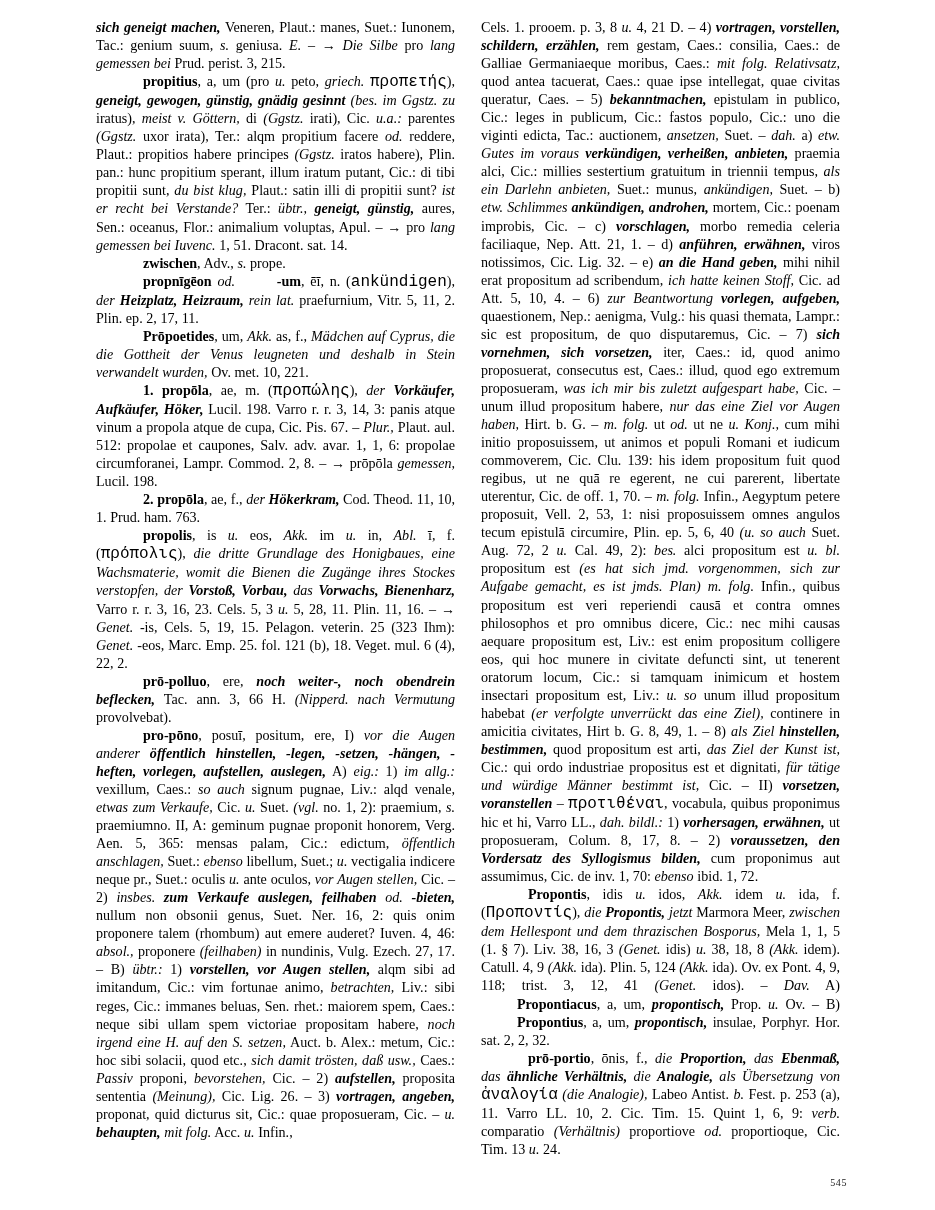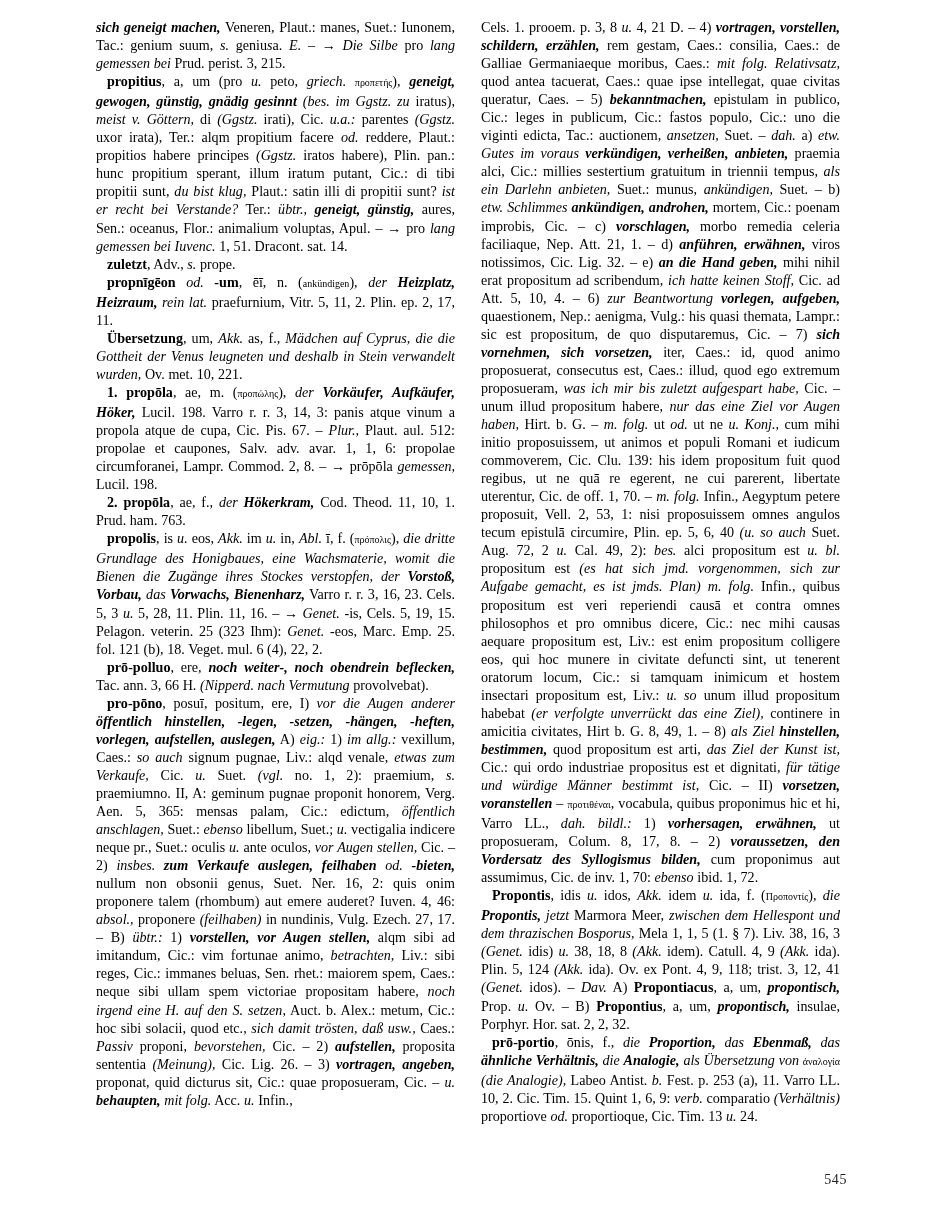--- a/index.html
+++ b/index.html
@@ -44,47 +44,47 @@
     text-indent: 11px;
     hyphens: manual;
     word-spacing: 0.1px;
   }
   .entry.cont {
     text-indent: 0;
   }
   .col.right .entry:first-child {
     text-indent: 0;
   }
-  b  { font-weight: bold; font-style: normal; }
+  b  { font-weight: bold; font-style: normal; margin-left: 36px; }
   i  { font-style: italic; font-weight: normal; }
   bi { font-weight: bold; font-style: italic; }
-  .gk { font-family: Liberation Serif, serif; font-size: 10px; }
+  .gk { font-family: Liberation Mono, monospace; font-size: 16px; }
   .pagenum {
     position: absolute;
     right: 88px;
     bottom: 22px;
-    font-size: 14px;
+    font-size: 10px;
     letter-spacing: 0.6px;
     font-family: "Liberation Serif", "DejaVu Serif", serif;
     color: #222;
   }
 </style>
 </head>
 <body>
 
 <div class="page">
 
   <div class="columns">
 
     <div class="col left">
       <p class="entry cont"><bi>sich geneigt machen,</bi> Veneren, Plaut.: manes, Suet.: Iunonem, Tac.: genium suum, <i>s.</i> geniu<i>s</i>a. <i>E.</i> – → <i>Die Silbe</i> pro <i>lang gemessen bei</i> Prud. perist. 3, 215.</p>
       <p class="entry"><b>propitius</b>, a, um (pro <i>u.</i> peto, <i>griech.</i> <span class="gk">προπετής</span>), <bi>geneigt, gewogen, günstig, gnädig gesinnt</bi> <i>(bes. im Ggstz. zu</i> iratus), <i>meist v. Göttern,</i> di <i>(Ggstz.</i> irati), Cic. <i>u.a.:</i> parentes <i>(Ggstz.</i> uxor irata), Ter.: alqm propitium facere <i>od.</i> reddere, Plaut.: propitios habere principes <i>(Ggstz.</i> iratos habere), Plin. pan.: hunc propitium sperant, illum iratum putant, Cic.: di tibi propitii sunt, <i>du bist klug,</i> Plaut.: satin illi di propitii sunt? <i>ist er recht bei Verstande?</i> Ter.: <i>übtr.,</i> <bi>geneigt, günstig,</bi> aures, Sen.: oceanus, Flor.: animalium voluptas, Apul. – → pro <i>lang gemessen bei Iuvenc.</i> 1, 51. Dracont. sat. 14.</p>
-      <p class="entry"><b>zuletzt</b>, Adv., <i>s.</i> prope.</p>
+      <p class="entry"><b>zwischen</b>, Adv., <i>s.</i> prope.</p>
       <p class="entry"><b>propnīgēon</b> <i>od.</i> <b>-um</b>, ēī, n. (<span class="gk">ankündigen</span>), <i>der</i> <bi>Heizplatz, Heizraum,</bi> <i>rein lat.</i> praefurnium, Vitr. 5, 11, 2. Plin. ep. 2, 17, 11.</p>
-      <p class="entry"><b>Übersetzung</b>, um, <i>Akk.</i> as, f., <i>Mädchen auf Cyprus, die die Gottheit der Venus leugneten und deshalb in Stein verwandelt wurden,</i> Ov. met. 10, 221.</p>
+      <p class="entry"><b>Prōpoetides</b>, um, <i>Akk.</i> as, f., <i>Mädchen auf Cyprus, die die Gottheit der Venus leugneten und deshalb in Stein verwandelt wurden,</i> Ov. met. 10, 221.</p>
       <p class="entry"><b>1. propōla</b>, ae, m. (<span class="gk">προπώλης</span>), <i>der</i> <bi>Vorkäufer, Aufkäufer, Höker,</bi> Lucil. 198. Varro r. r. 3, 14, 3: panis atque vinum a propola atque de cupa, Cic. Pis. 67. – <i>Plur.,</i> Plaut. aul. 512: propolae et caupones, Salv. adv. avar. 1, 1, 6: propolae circumforanei, Lampr. Commod. 2, 8. – → prōpōla <i>gemessen,</i> Lucil. 198.</p>
       <p class="entry"><b>2. propōla</b>, ae, f., <i>der</i> <bi>Hökerkram,</bi> Cod. Theod. 11, 10, 1. Prud. ham. 763.</p>
       <p class="entry"><b>propolis</b>, is <i>u.</i> eos, <i>Akk.</i> im <i>u.</i> in, <i>Abl.</i> ī, f. (<span class="gk">πρόπολις</span>), <i>die dritte Grundlage des Honigbaues, eine Wachsmaterie, womit die Bienen die Zugänge ihres Stockes verstopfen, der</i> <bi>Vorstoß, Vorbau,</bi> <i>das</i> <bi>Vorwachs, Bienenharz,</bi> Varro r. r. 3, 16, 23. Cels. 5, 3 <i>u.</i> 5, 28, 11. Plin. 11, 16. – → <i>Genet.</i> -is, Cels. 5, 19, 15. Pelagon. veterin. 25 (323 Ihm): <i>Genet.</i> -eos, Marc. Emp. 25. fol. 121 (b), 18. Veget. mul. 6 (4), 22, 2.</p>
       <p class="entry"><b>prō-polluo</b>, ere, <bi>noch weiter-, noch obendrein beflecken,</bi> Tac. ann. 3, 66 H. <i>(Nipperd. nach Vermutung</i> provolvebat).</p>
       <p class="entry"><b>pro-pōno</b>, posuī, positum, ere, I) <i>vor die Augen anderer</i> <bi>öffentlich hinstellen, -legen, -setzen, -hängen, -heften, vorlegen, aufstellen, auslegen,</bi> A) <i>eig.:</i> 1) <i>im allg.:</i> vexillum, Caes.: <i>so auch</i> signum pugnae, Liv.: alqd venale, <i>etwas zum Verkaufe,</i> Cic. <i>u.</i> Suet. <i>(vgl.</i> no. 1, 2): praemium, <i>s.</i> praemiumno. II, A: geminum pugnae proponit honorem, Verg. Aen. 5, 365: mensas palam, Cic.: edictum, <i>öffentlich anschlagen,</i> Suet.: <i>ebenso</i> libellum, Suet.; <i>u.</i> vectigalia indicere neque pr., Suet.: oculis <i>u.</i> ante oculos, <i>vor Augen stellen,</i> Cic. – 2) <i>insbes.</i> <bi>zum Verkaufe auslegen, feilhaben</bi> <i>od.</i> <bi>-bieten,</bi> nullum non obsonii genus, Suet. Ner. 16, 2: quis onim proponere talem (rhombum) aut emere auderet? Iuven. 4, 46: <i>absol.,</i> proponere <i>(feilhaben)</i> in nundinis, Vulg. Ezech. 27, 17. – B) <i>übtr.:</i> 1) <bi>vorstellen, vor Augen stellen,</bi> alqm sibi ad imitandum, Cic.: vim fortunae animo, <i>betrachten,</i> Liv.: sibi reges, Cic.: immanes beluas, Sen. rhet.: maiorem spem, Caes.: neque sibi ullam spem victoriae propositam habere, <i>noch irgend eine H. auf den S. setzen,</i> Auct. b. Alex.: metum, Cic.: hoc sibi solacii, quod etc., <i>sich damit trösten, daß usw.,</i> Caes.: <i>Passiv</i> proponi, <i>bevorstehen,</i> Cic. – 2) <bi>aufstellen,</bi> proposita sententia <i>(Meinung),</i> Cic. Lig. 26. – 3) <bi>vortragen, angeben,</bi> proponat, quid dicturus sit, Cic.: quae proposueram, Cic. – <i>u.</i> <bi>behaupten,</bi> <i>mit folg.</i> Acc. <i>u.</i> Infin.,</p>
     </div>
 
     <div class="col right">
       <p class="entry cont">Cels. 1. prooem. p. 3, 8 <i>u.</i> 4, 21 D. – 4) <bi>vortragen, vorstellen, schildern, erzählen,</bi> rem gestam, Caes.: consilia, Caes.: de Galliae Germaniaeque moribus, Caes.: <i>mit folg. Relativsatz,</i> quod antea tacuerat, Caes.: quae ipse intellegat, quae civitas queratur, Caes. – 5) <bi>bekanntmachen,</bi> epistulam in publico, Cic.: leges in publicum, Cic.: fastos populo, Cic.: uno die viginti edicta, Tac.: auctionem, <i>ansetzen,</i> Suet. – <i>dah.</i> a) <i>etw. Gutes im voraus</i> <bi>verkündigen, verheißen, anbieten,</bi> praemia alci, Cic.: millies sestertium gratuitum in triennii tempus, <i>als ein Darlehn anbieten,</i> Suet.: munus, <i>ankündigen,</i> Suet. – b) <i>etw. Schlimmes</i> <bi>ankündigen, androhen,</bi> mortem, Cic.: poenam improbis, Cic. – c) <bi>vorschlagen,</bi> morbo remedia celeria faciliaque, Nep. Att. 21, 1. – d) <bi>anführen, erwähnen,</bi> viros notissimos, Cic. Lig. 32. – e) <bi>an die Hand geben,</bi> mihi nihil erat propositum ad scribendum, <i>ich hatte keinen Stoff,</i> Cic. ad Att. 5, 10, 4. – 6) <i>zur Beantwortung</i> <bi>vorlegen, aufgeben,</bi> quaestionem, Nep.: aenigma, Vulg.: his quasi themata, Lampr.: sic est propositum, de quo disputaremus, Cic. – 7) <bi>sich vornehmen, sich vorsetzen,</bi> iter, Caes.: id, quod animo proposuerat, consecutus est, Caes.: illud, quod ego extremum proposueram, <i>was ich mir bis zuletzt aufgespart habe,</i> Cic. – unum illud propositum habere, <i>nur das eine Ziel vor Augen haben,</i> Hirt. b. G. – <i>m. folg.</i> ut <i>od.</i> ut ne <i>u. Konj.,</i> cum mihi initio proposuissem, ut animos et populi Romani et iudicum commoverem, Cic. Clu. 139: his idem propositum fuit quod regibus, ut ne quā re egerent, ne cui parerent, libertate uterentur, Cic. de off. 1, 70. – <i>m. folg.</i> Infin., Aegyptum petere proposuit, Vell. 2, 53, 1: nisi proposuissem omnes angulos tecum epistulā circumire, Plin. ep. 5, 6, 40 <i>(u. so auch</i> Suet. Aug. 72, 2 <i>u.</i> Cal. 49, 2): <i>bes.</i> alci propositum est <i>u. bl.</i> propositum est <i>(es hat sich jmd. vorgenommen, sich zur Aufgabe gemacht, es ist jmds. Plan) m. folg.</i> Infin., quibus propositum est veri reperiendi causā et contra omnes philosophos et pro omnibus dicere, Cic.: nec mihi causas aequare propositum est, Liv.: est enim propositum colligere eos, qui hoc munere in civitate defuncti sint, ut tenerent oratorum locum, Cic.: si tamquam inimicum et hostem insectari propositum est, Liv.: <i>u. so</i> unum illud propositum habebat <i>(er verfolgte unverrückt das eine Ziel),</i> continere in amicitia civitates, Hirt b. G. 8, 49, 1. – 8) <i>als Ziel</i> <bi>hinstellen, bestimmen,</bi> quod propositum est arti, <i>das Ziel der Kunst ist,</i> Cic.: qui ordo industriae propositus est et dignitati, <i>für tätige und würdige Männer bestimmt ist,</i> Cic. – II) <bi>vorsetzen, voranstellen</bi> – <span class="gk">προτιθέναι</span>, vocabula, quibus proponimus hic et hi, Varro LL., <i>dah. bildl.:</i> 1) <bi>vorhersagen, erwähnen,</bi> ut proposueram, Colum. 8, 17, 8. – 2) <bi>voraussetzen, den Vordersatz des Syllogismus</bi> <bi>bilden,</bi> cum proponimus aut assumimus, Cic. de inv. 1, 70: <i>ebenso</i> ibid. 1, 72.</p>
       <p class="entry"><b>Propontis</b>, idis <i>u.</i> idos, <i>Akk.</i> idem <i>u.</i> ida, f. (<span class="gk">Προποντίς</span>), <i>die</i> <bi>Propontis,</bi> <i>jetzt</i> Marmora Meer, <i>zwischen dem Hellespont und dem thrazischen Bosporus,</i> Mela 1, 1, 5 (1. § 7). Liv. 38, 16, 3 <i>(Genet.</i> idis) <i>u.</i> 38, 18, 8 <i>(Akk.</i> idem). Catull. 4, 9 <i>(Akk.</i> ida). Plin. 5, 124 <i>(Akk.</i> ida). Ov. ex Pont. 4, 9, 118; trist. 3, 12, 41 <i>(Genet.</i> idos). – <i>Dav.</i> A) <b>Propontiacus</b>, a, um, <bi>propontisch,</bi> Prop. <i>u.</i> Ov. – B) <b>Propontius</b>, a, um, <bi>propontisch,</bi> insulae, Porphyr. Hor. sat. 2, 2, 32.</p>

